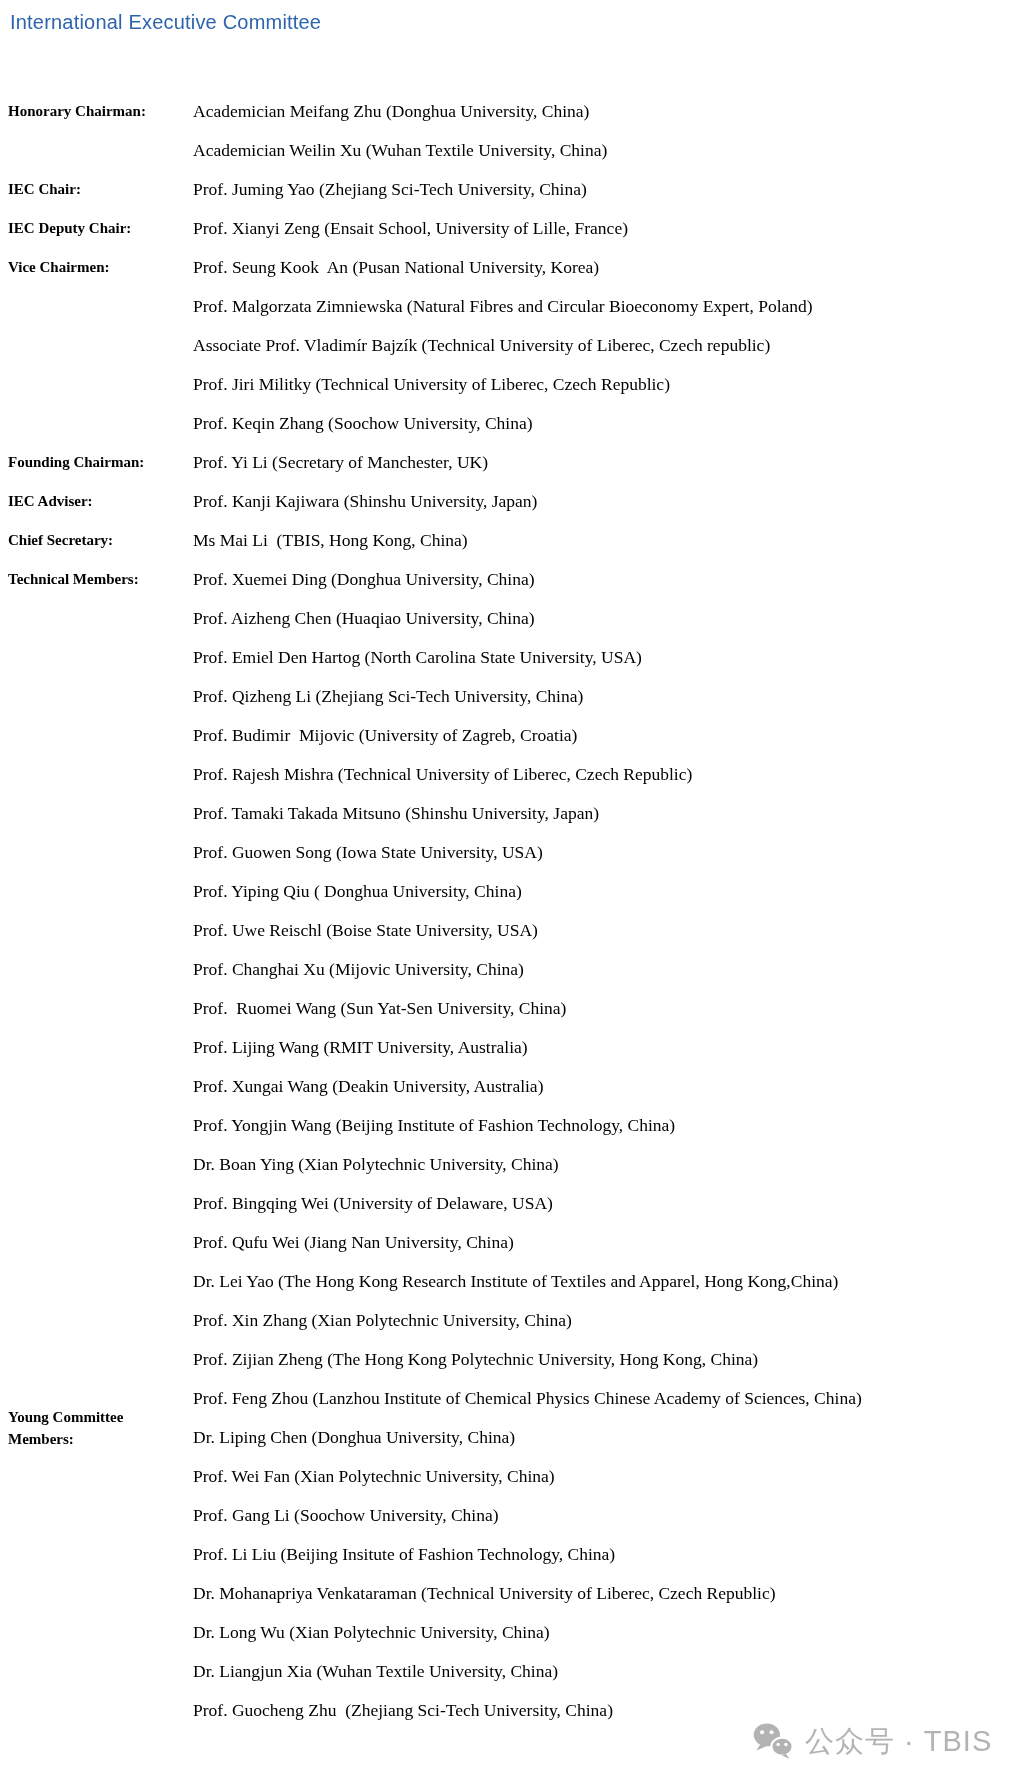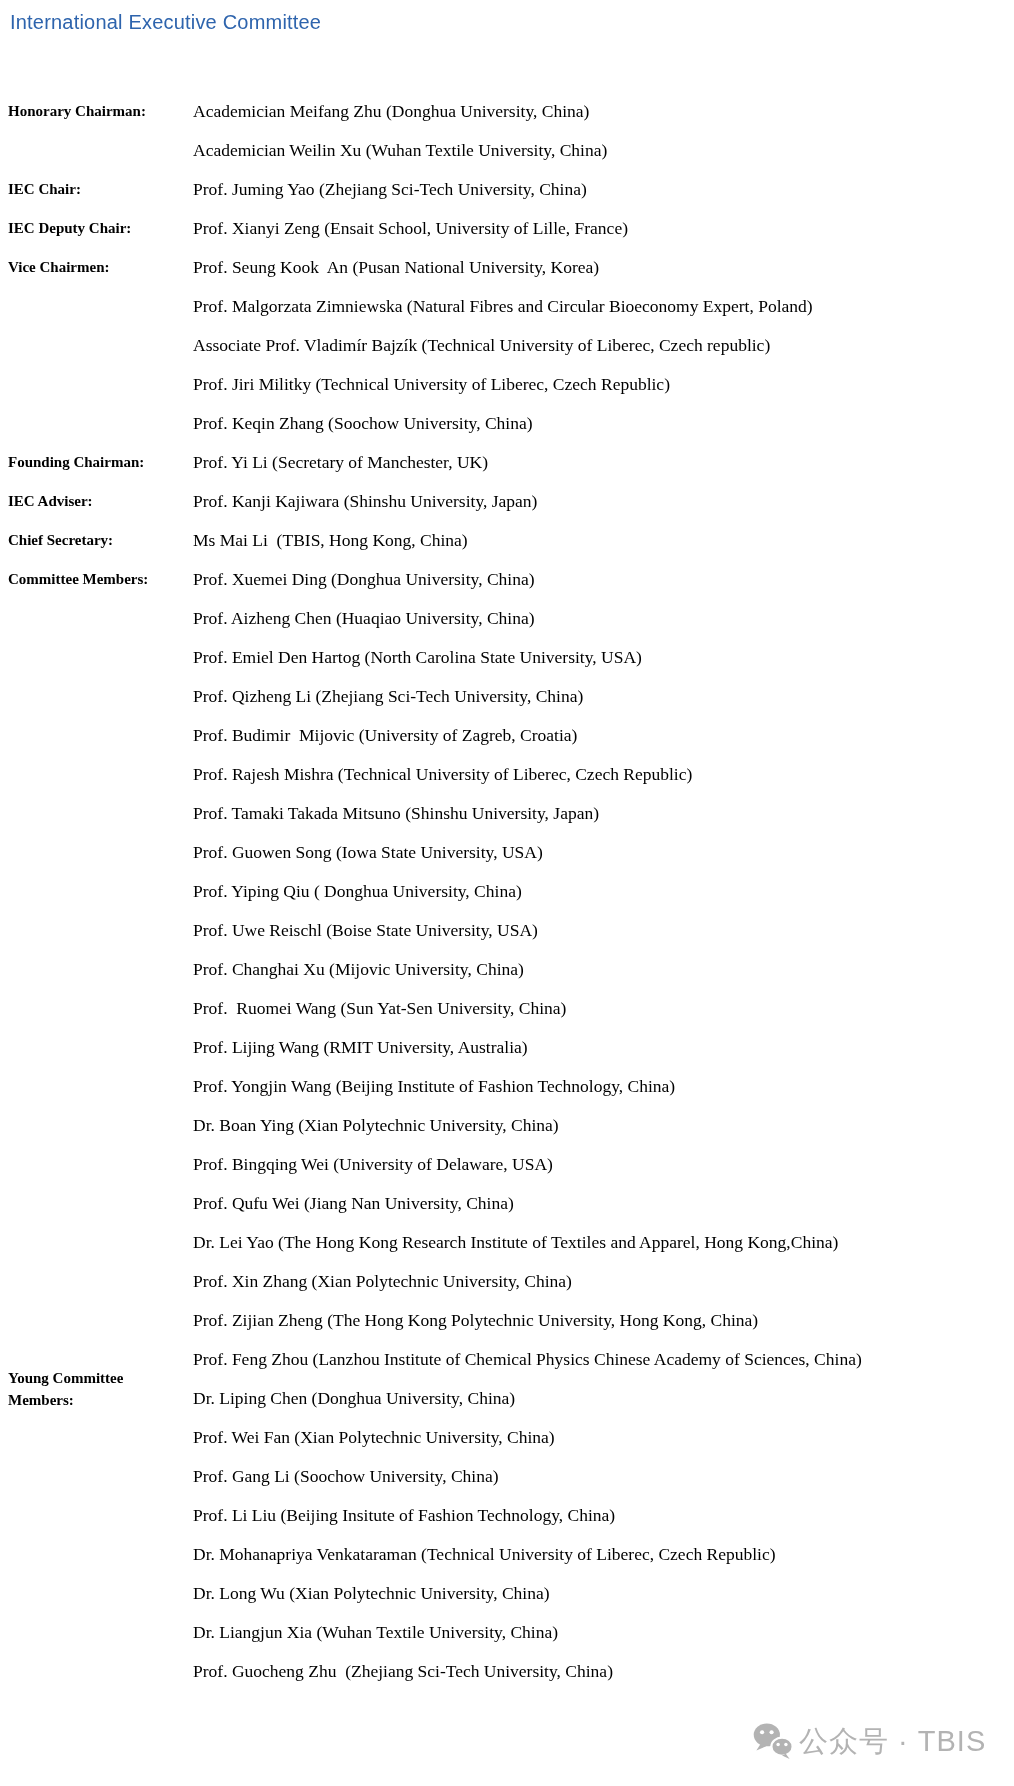--- a/index.html
+++ b/index.html
@@ -47,21 +47,21 @@
     font-size: 17.5px;
     line-height: 22px;
     white-space: pre-wrap;
   }
   .watermark {
     position: absolute;
     top: 1722px;
     left: 752px;
     display: flex;
     align-items: center;
-    gap: 5px;
+    gap: 11px;
   }
   .wm-icon { display: block; flex: 0 0 auto; }
   .wm-text {
     font-family: "Liberation Sans", sans-serif;
     font-size: 29px;
     line-height: 38px;
     letter-spacing: 1px;
     white-space: pre;
   }
 </style>
@@ -112,35 +112,36 @@
           <p class="member">Prof. Kanji Kajiwara (Shinshu University, Japan)</p>
         </div>
       </div>
       <div class="section">
         <div class="role-label">Chief Secretary:</div>
         <div class="members">
           <p class="member">Ms Mai Li  (TBIS, Hong Kong, China)</p>
         </div>
       </div>
       <div class="section">
-        <div class="role-label">Committee Members:</div>
+        <div class="role-label">Technical Members:</div>
         <div class="members">
           <p class="member">Prof. Xuemei Ding (Donghua University, China)</p>
           <p class="member">Prof. Aizheng Chen (Huaqiao University, China)</p>
           <p class="member">Prof. Emiel Den Hartog (North Carolina State University, USA)</p>
           <p class="member">Prof. Qizheng Li (Zhejiang Sci-Tech University, China)</p>
           <p class="member">Prof. Budimir  Mijovic (University of Zagreb, Croatia)</p>
           <p class="member">Prof. Rajesh Mishra (Technical University of Liberec, Czech Republic)</p>
           <p class="member">Prof. Tamaki Takada Mitsuno (Shinshu University, Japan)</p>
           <p class="member">Prof. Guowen Song (Iowa State University, USA)</p>
           <p class="member">Prof. Yiping Qiu ( Donghua University, China)</p>
           <p class="member">Prof. Uwe Reischl (Boise State University, USA)</p>
           <p class="member">Prof. Changhai Xu (Mijovic University, China)</p>
           <p class="member">Prof.  Ruomei Wang (Sun Yat-Sen University, China)</p>
           <p class="member">Prof. Lijing Wang (RMIT University, Australia)</p>
+          <p class="member">Prof. Xungai Wang (Deakin University, Australia)</p>
           <p class="member">Prof. Yongjin Wang (Beijing Institute of Fashion Technology, China)</p>
           <p class="member">Dr. Boan Ying (Xian Polytechnic University, China)</p>
           <p class="member">Prof. Bingqing Wei (University of Delaware, USA)</p>
           <p class="member">Prof. Qufu Wei (Jiang Nan University, China)</p>
           <p class="member">Dr. Lei Yao (The Hong Kong Research Institute of Textiles and Apparel, Hong Kong,China)</p>
           <p class="member">Prof. Xin Zhang (Xian Polytechnic University, China)</p>
           <p class="member">Prof. Zijian Zheng (The Hong Kong Polytechnic University, Hong Kong, China)</p>
           <p class="member">Prof. Feng Zhou (Lanzhou Institute of Chemical Physics Chinese Academy of Sciences, China)</p>
         </div>
       </div>

